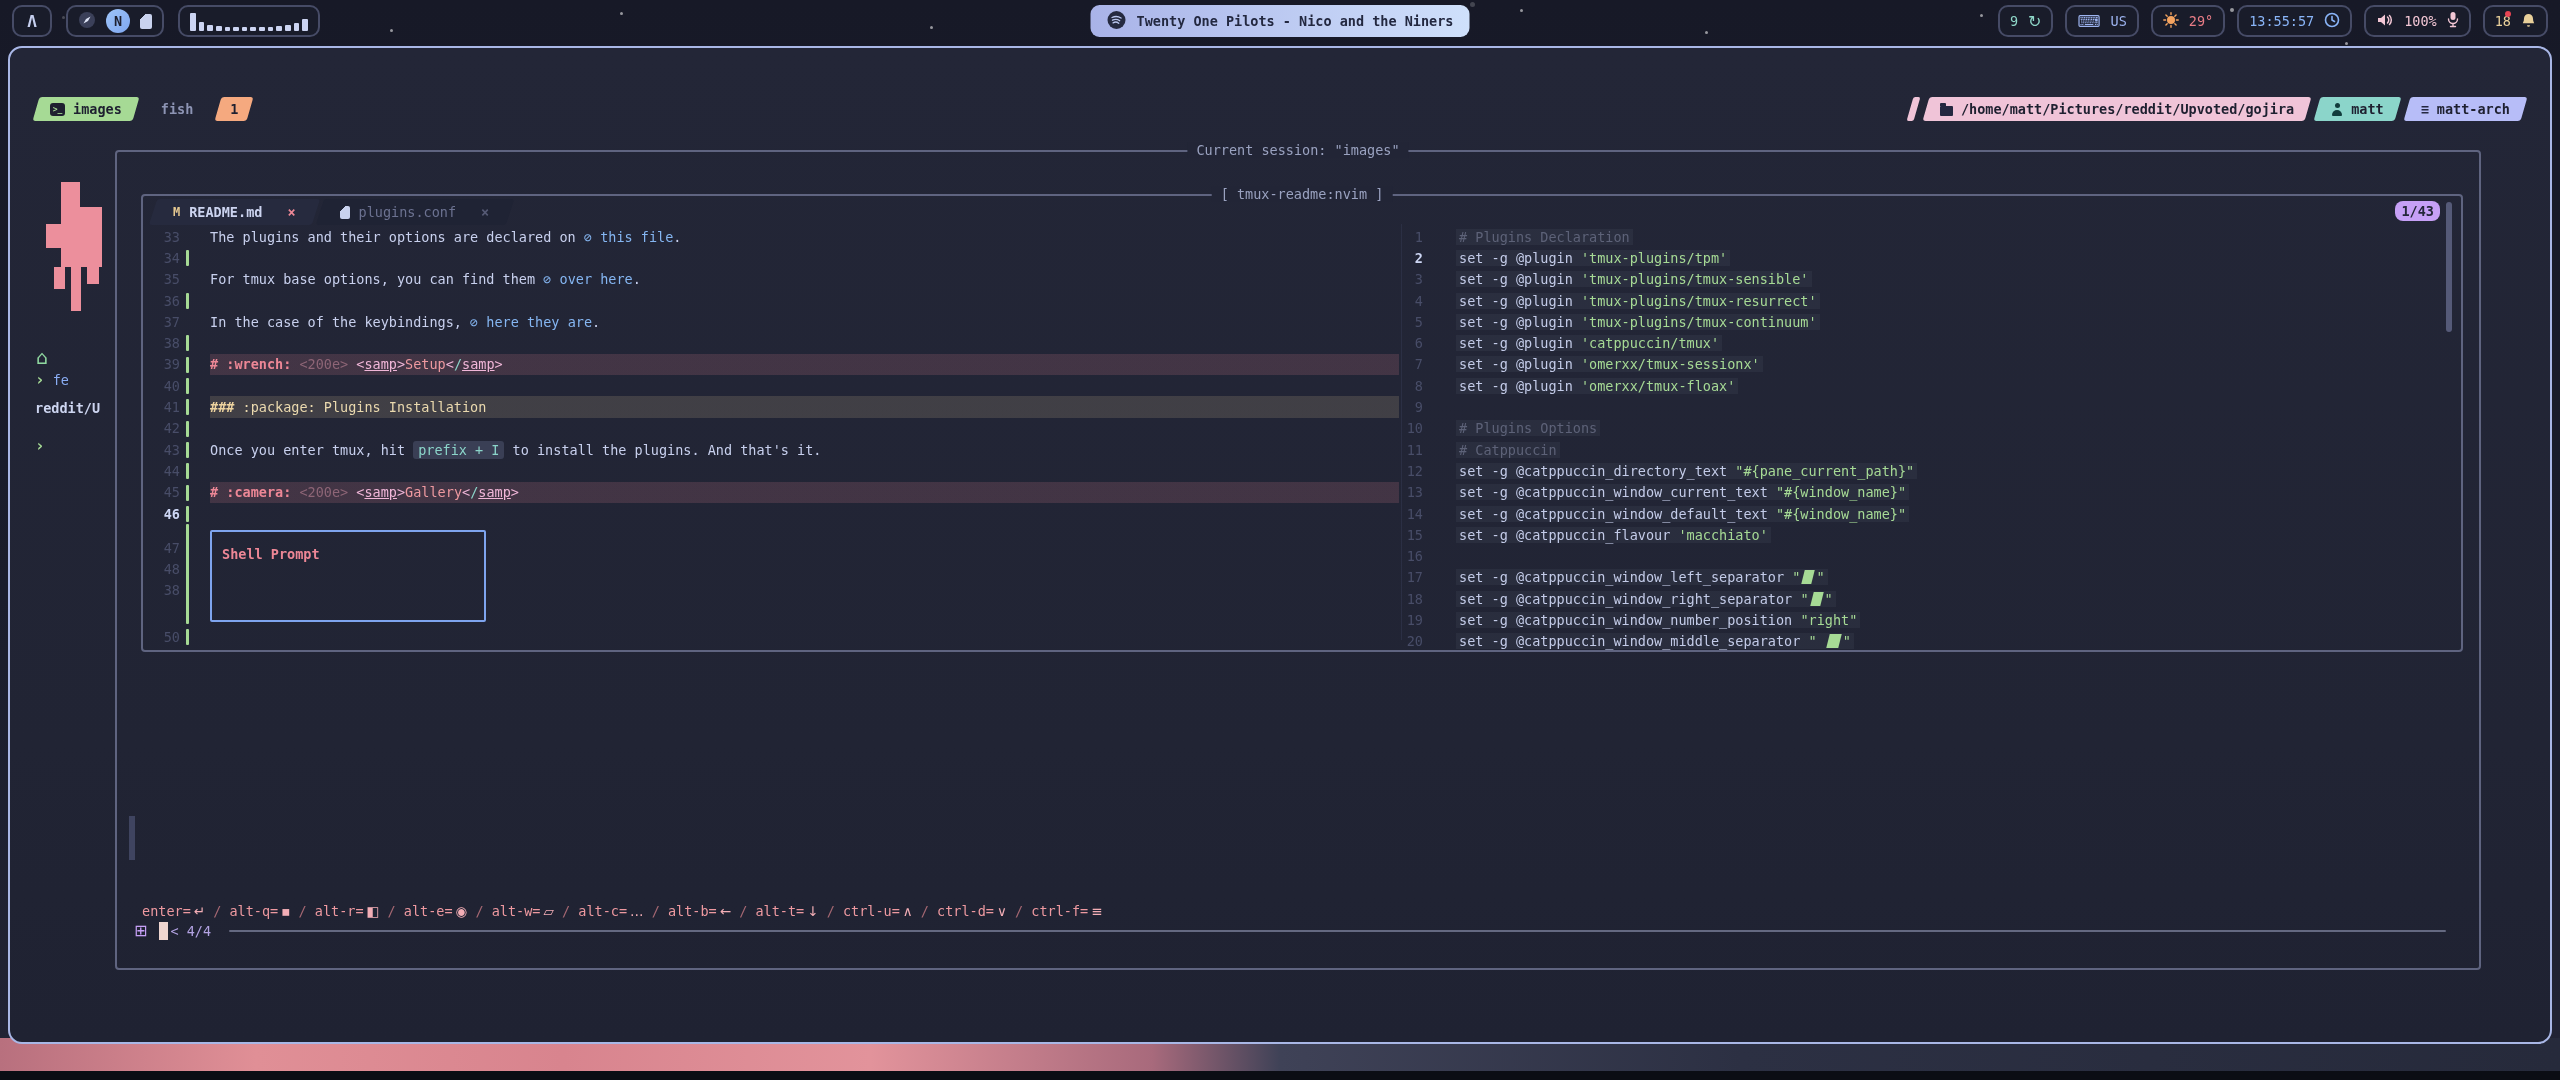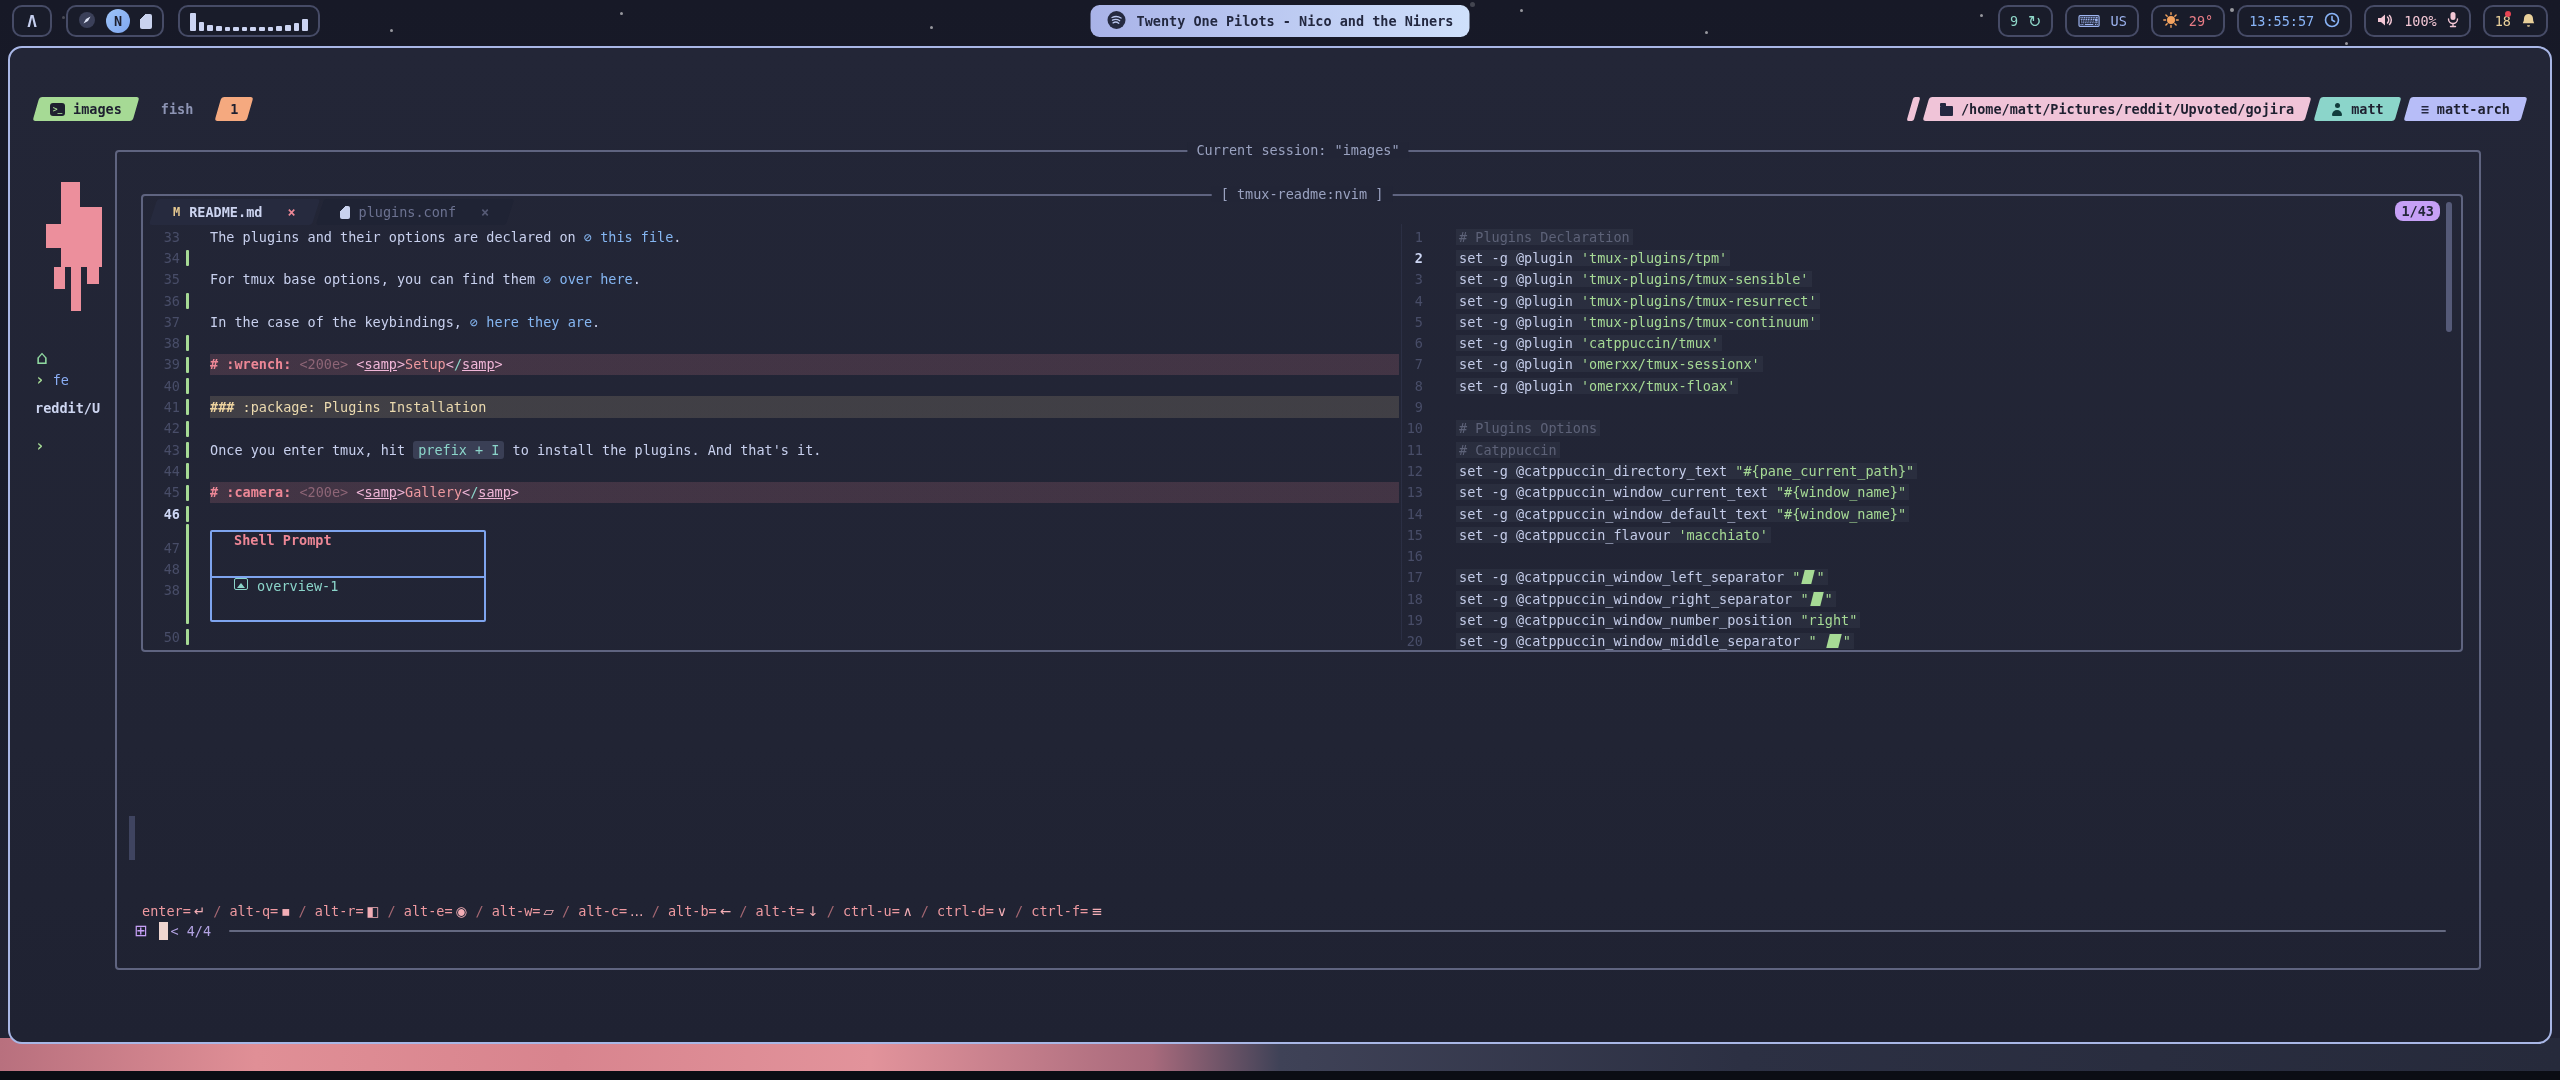--- a/index.html
+++ b/index.html
@@ -122,21 +122,21 @@
   .s-cm{color:#5d6278}
   .s-c{color:#c3cbe8}
   .s-s{color:var(--green)}
   .s-sepl,.s-sepr,.s-sepm{display:inline-block;width:10px;height:14px;background:var(--green);transform:skewX(-14deg);margin:0 3px;vertical-align:-2px}
   .s-sepm{width:12px}
   
   .tblock{position:relative;height:102px}
   .tblock .num{position:absolute;left:0;width:37px}
   .tblock .gbar{top:0;height:100px}
   .tbox{position:absolute;left:67px;top:6px;width:276px;height:92px;border:2px solid #7ea4ee;border-radius:2px}
-  .tbox .tr{height:44px;display:flex;padding:0 22px;gap:9px}
+  .tbox .tr{height:44px;display:flex;align-items:center;padding:0 10px;gap:9px}
   .tbox .tr + .tr{border-top:2px solid #7ea4ee}
   .th{color:var(--red);font-weight:bold}
   .td{color:var(--teal)}
   .imgico{width:14px;height:12px;border:1.5px solid var(--teal);border-radius:2px;position:relative;flex:none}
   .imgico::after{content:"";position:absolute;left:2px;bottom:1px;border-left:4px solid transparent;border-right:4px solid transparent;border-bottom:5px solid var(--teal)}
 
   
   .fzf-scroll{position:absolute;left:12px;top:664px;width:6px;height:44px;background:#3f4460}
   .fzf-list{position:absolute;left:14px;top:662px}
   .frow{height:21.3px;display:flex;align-items:center}
@@ -351,24 +351,20 @@
           <div class="row hl-red"><span class="num">45</span><div class="gbar"></div><span class="body"><span class="s-h1"># :camera:</span><span class="s-dm"> &lt;200e&gt; </span><span class="s-tg">&lt;</span><span class="s-tgu">samp</span><span class="s-tg">&gt;</span><span class="s-sr">Gallery</span><span class="s-tg">&lt;</span><span class="s-sl">/</span><span class="s-tgu">samp</span><span class="s-tg">&gt;</span></span></div>
           <div class="row cur empty"><span class="num">46</span><div class="gbar"></div><span class="body"></span></div>
           <div class="tblock">
             <span class="num" style="top: 16px;">47</span>
             <span class="num" style="top: 37px;">48</span>
             <span class="num" style="top: 58px;">38</span>
             <div class="gbar"></div>
             <div class="tbox">
               <div class="tr">
                 <span class="th">Shell Prompt</span>
-              </div>
-              <div class="tr">
-                <span class="imgico"></span>
-                <span class="td">overview-1</span>
               </div>
             </div>
           </div>
           <div class="row empty"><span class="num">50</span><div class="gbar"></div><span class="body"></span></div>
         </div>
       <div class="pane pane-right">
           <div class="row"><span class="num">1</span><span class="body"><span class="s-cm"># Plugins Declaration</span></span></div>
           <div class="row cur"><span class="num">2</span><span class="body"><span class="s-c">set -g @plugin </span><span class="s-s">'tmux-plugins/tpm'</span></span></div>
           <div class="row"><span class="num">3</span><span class="body"><span class="s-c">set -g @plugin </span><span class="s-s">'tmux-plugins/tmux-sensible'</span></span></div>
           <div class="row"><span class="num">4</span><span class="body"><span class="s-c">set -g @plugin </span><span class="s-s">'tmux-plugins/tmux-resurrect'</span></span></div>

